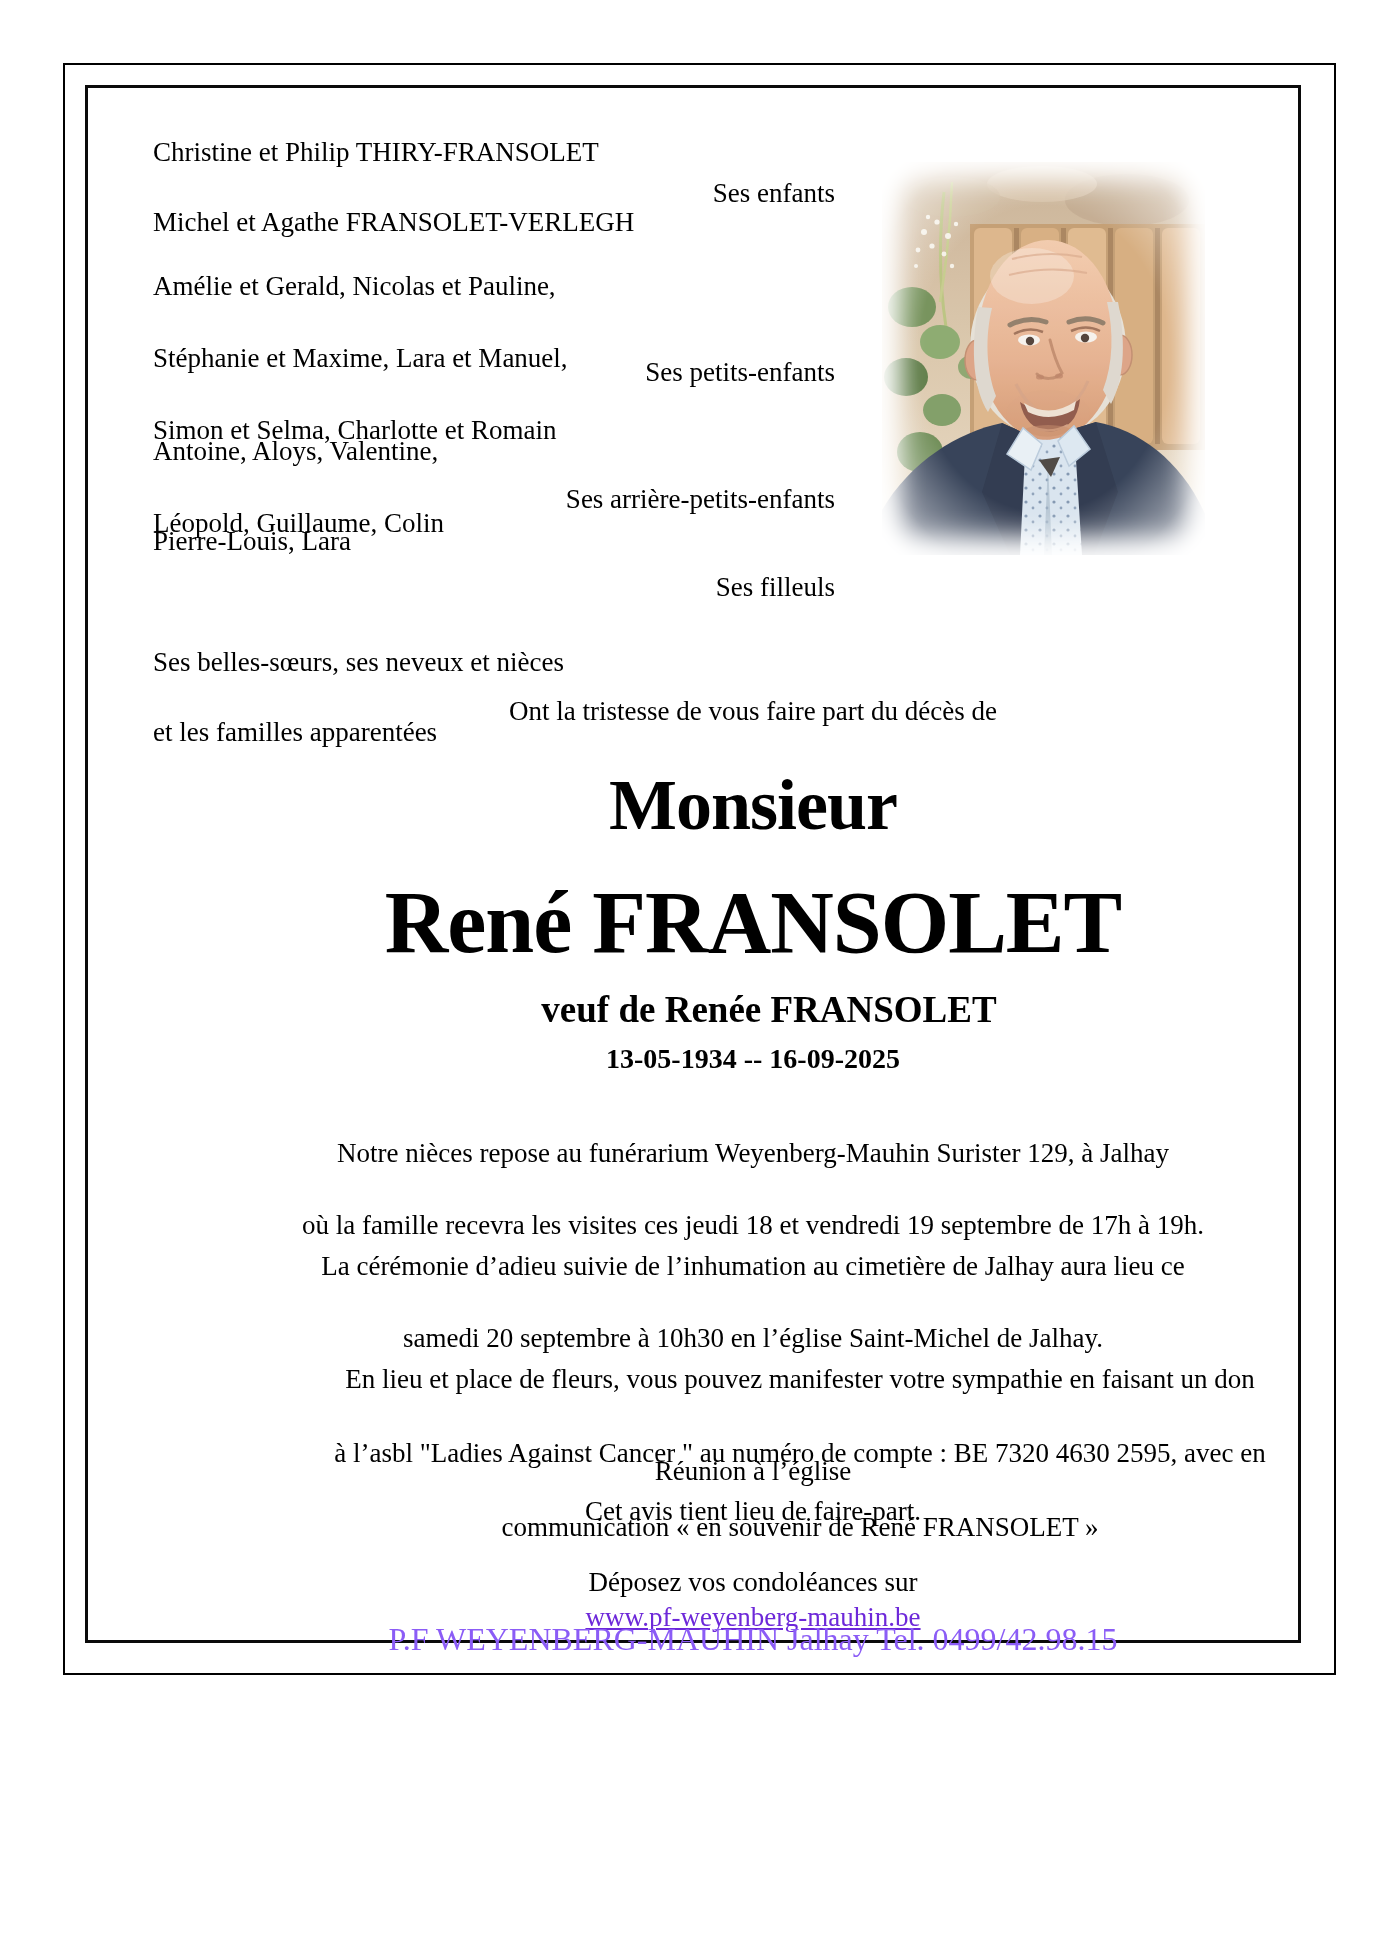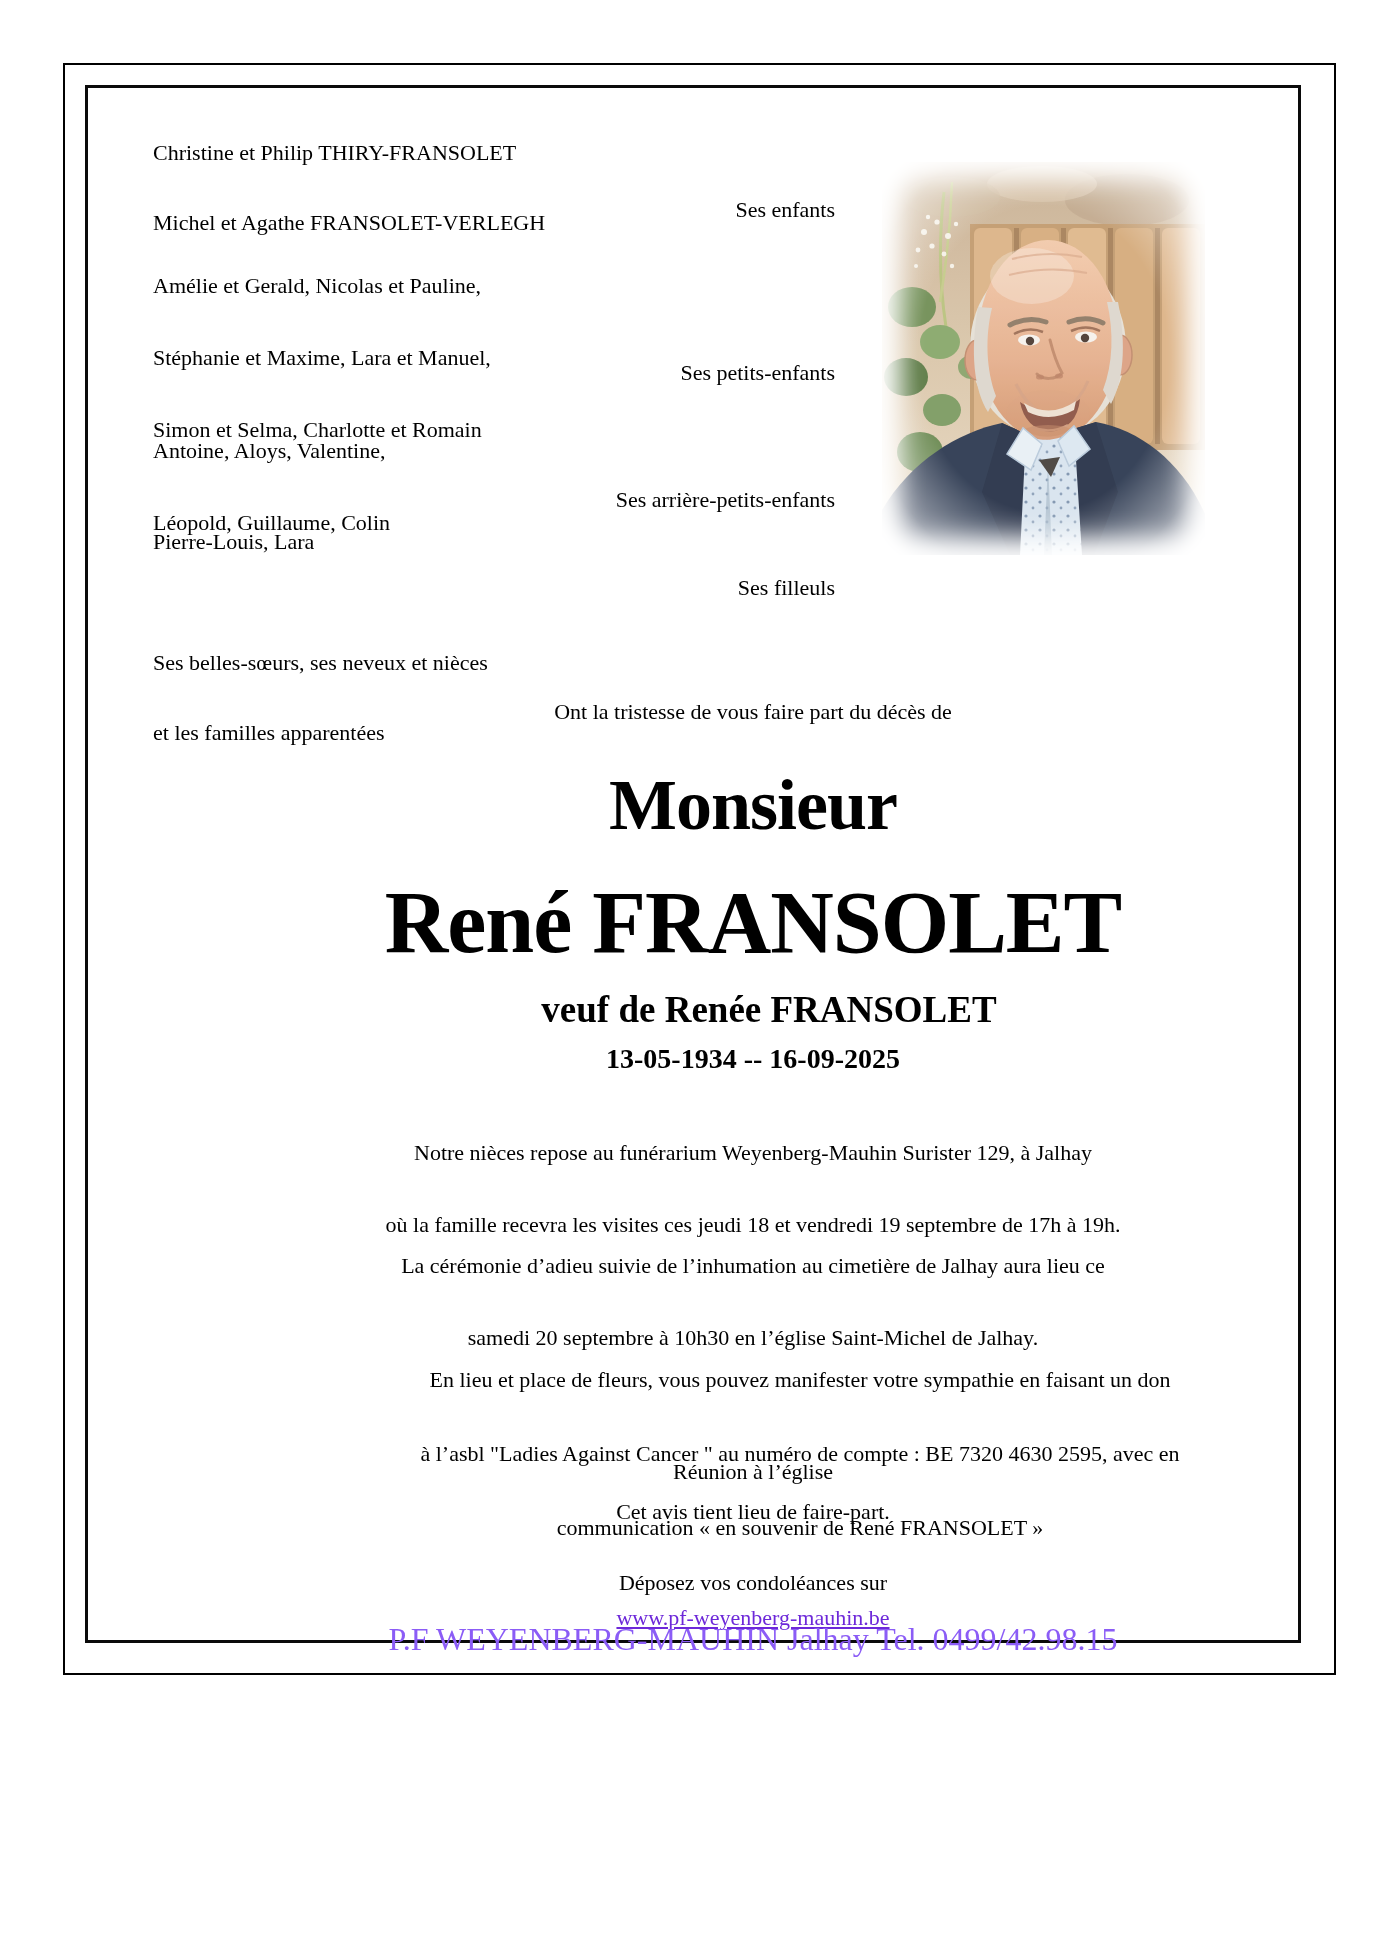--- a/index.html
+++ b/index.html
@@ -8,28 +8,28 @@
     width:1378px;height:1949px;
     background:#ffffff;
     font-family:"Liberation Serif","DejaVu Serif",serif;
     color:#000;
     overflow:hidden;
   }
   .frame{position:absolute;box-sizing:border-box;background:transparent;}
   .outer-frame{left:63px;top:63px;width:1273px;height:1612px;border:2px solid #000;}
   .inner-frame{left:85px;top:85px;width:1216px;height:1558px;border:3px solid #0a0a0a;}
 
-  .txt{position:absolute;font-size:22px;line-height:35px;white-space:pre-line;}
+  .txt{position:absolute;font-size:27px;line-height:35px;white-space:pre-line;}
   .left-col{left:153px;text-align:left;}
   .tab-label{left:535px;width:300px;text-align:right;}
   .center-col{left:85px;width:1336px;text-align:center;}
 
   #parents{top:100px;}
   #children-names{top:232px;line-height:36px;}
-  #label-children{top:192px;}
+  #label-children{top:176px;}
   #label-grandchildren{top:355px;}
   #grandchildren-names{top:397px;line-height:36px;}
   #label-great-grandchildren{top:482px;}
   #great-grandchildren-names{top:524px;}
   #label-godchildren{top:570px;}
   #relatives{top:610px;}
 
   #intro{top:694px;}
   #honorific{top:758px;font-size:72px;line-height:94px;font-weight:bold;letter-spacing:-1px;}
   #deceased-name{top:872px;font-size:88px;line-height:102px;font-weight:bold;letter-spacing:-1px;}

